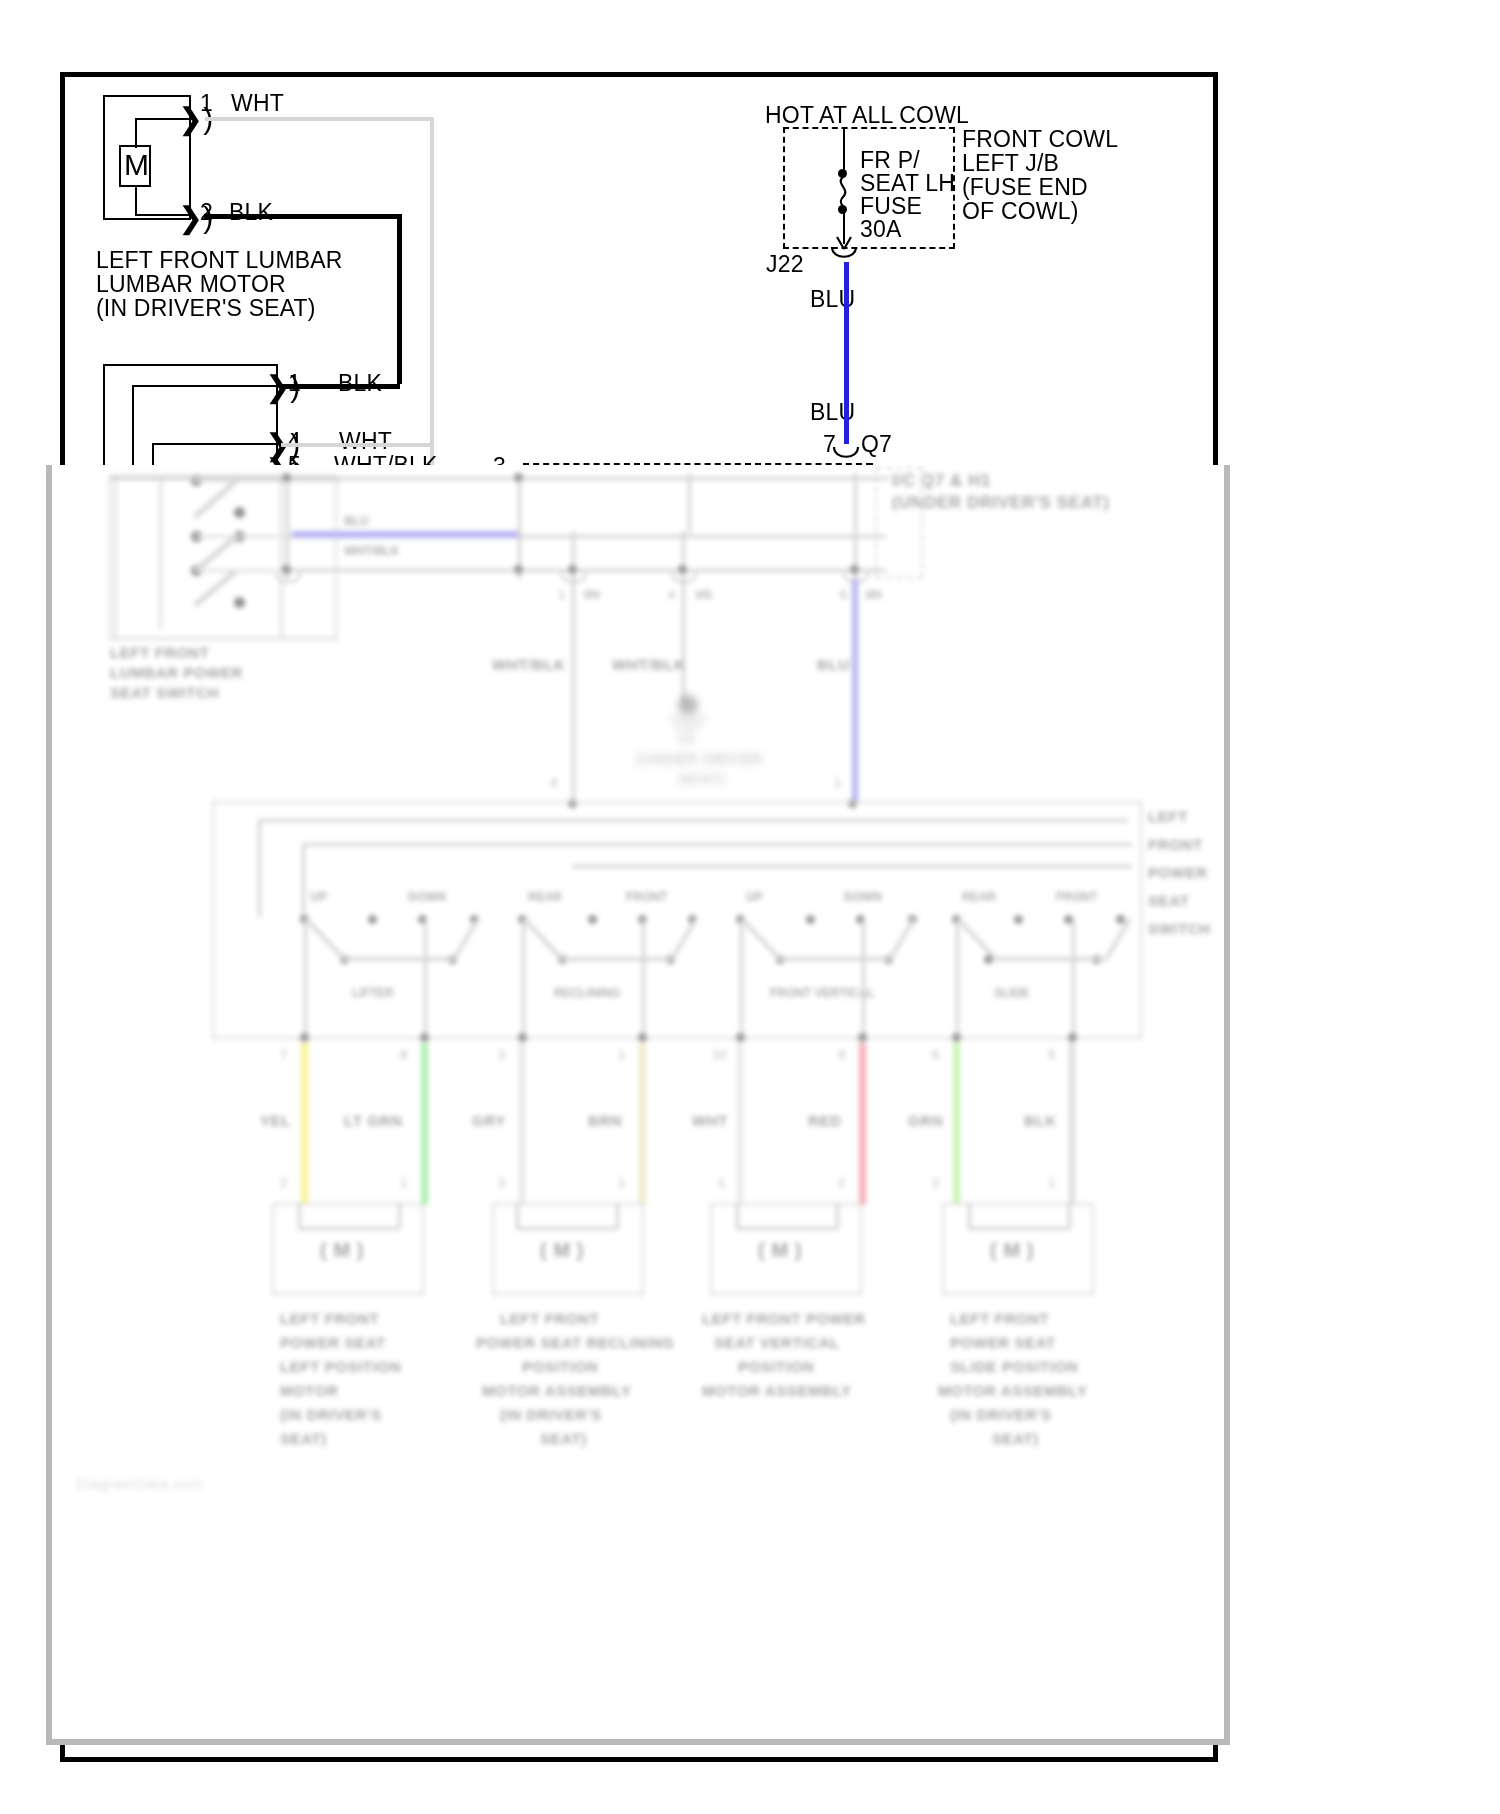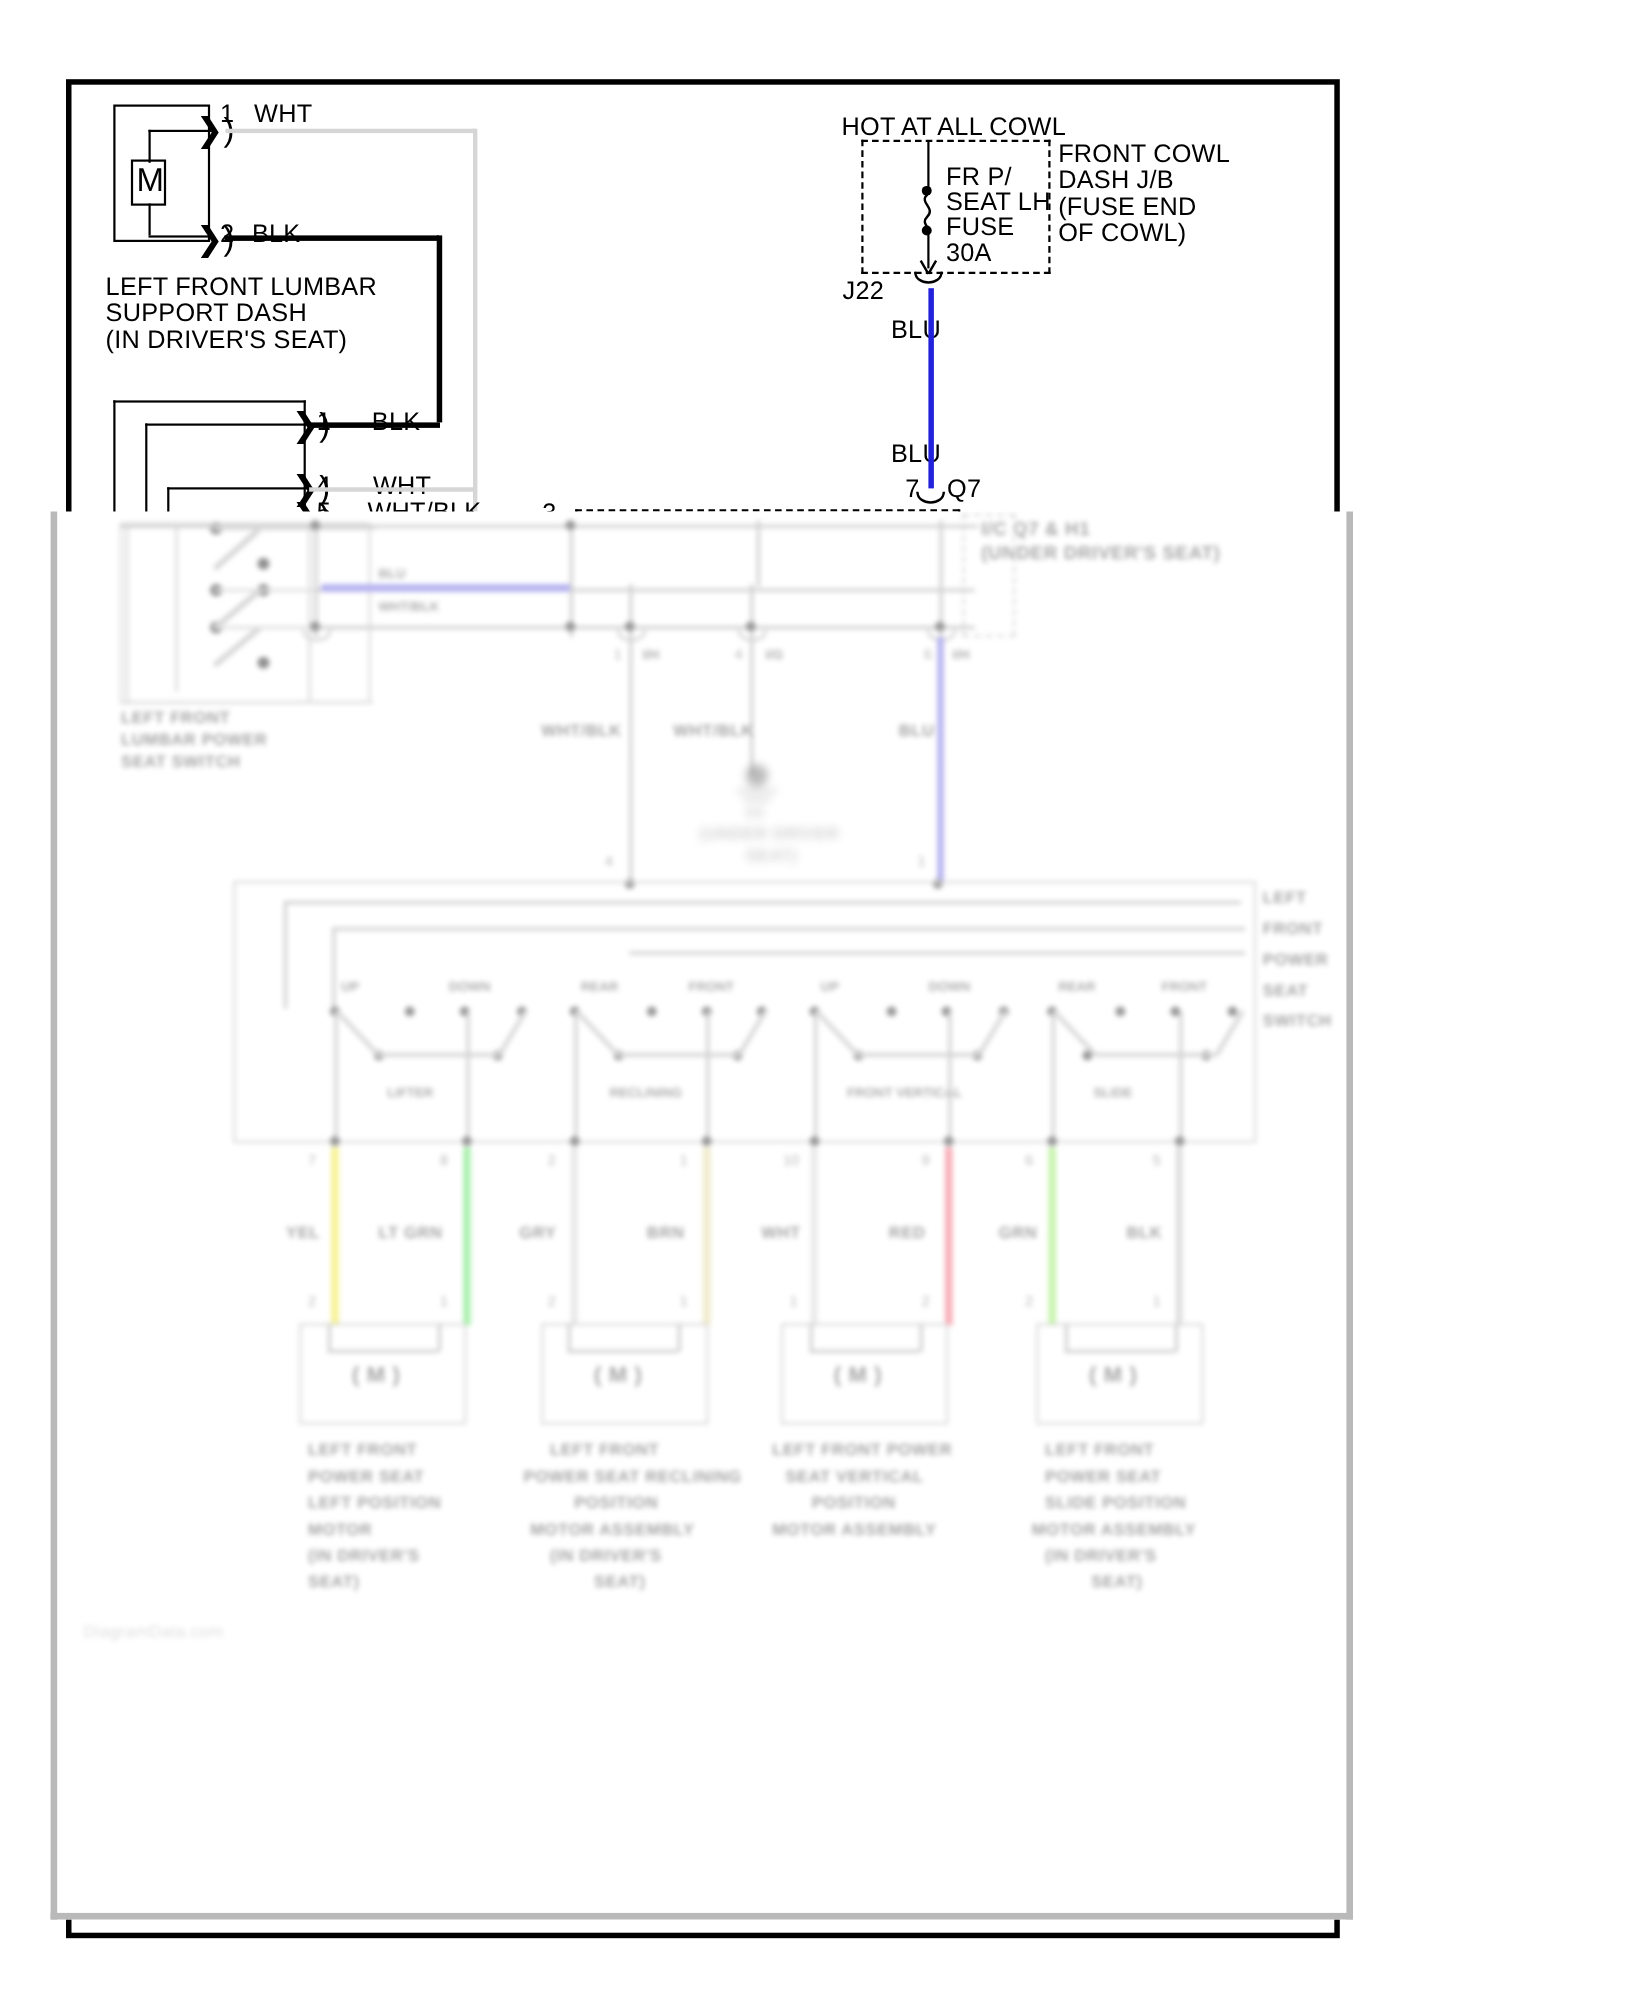--- a/index.html
+++ b/index.html
@@ -89,21 +89,21 @@
   <div class="wht-wirev" style="left:430px;top:117px;height:348px;"></div>
 
   <div class="conn" style="left:178px;top:203px;">❯)</div>
   <div class="txt" style="left:200px;top:197px;">2</div>
   <div class="txt" style="left:229px;top:197px;">BLK</div>
 
   <div class="hl thick" style="left:204px;top:214px;width:195px;"></div>
   <div class="vl thickv" style="left:397px;top:214px;height:170px;"></div>
 
   <div class="txt" style="left:96px;top:245px;">LEFT FRONT LUMBAR</div>
-  <div class="txt" style="left:96px;top:269px;">SUPPORT DASH</div>
+  <div class="txt" style="left:96px;top:269px;">LUMBAR MOTOR</div>
   <div class="txt" style="left:96px;top:293px;">(IN DRIVER'S SEAT)</div>
 
   <div class="box" style="left:103px;top:364px;width:175px;height:180px;border-bottom:none;"></div>
 
   <div class="conn" style="left:265px;top:372px;">❯)</div>
   <div class="hl" style="left:132px;top:385px;width:148px;"></div>
   <div class="vl" style="left:132px;top:385px;height:110px;"></div>
   <div class="txt" style="left:288px;top:368px;">1</div>
   <div class="txt" style="left:338px;top:368px;">BLK</div>
   <div class="hl thick" style="left:281px;top:384px;width:119px;"></div>
@@ -138,21 +138,21 @@
   <svg style="position:absolute;left:830px;top:246px;" width="28" height="18" viewBox="0 0 28 18">
     <path d="M2 1 C2 14, 26 14, 26 1" fill="none" stroke="#000" stroke-width="2.2"></path>
   </svg>
 
   <div class="txt" style="left:860px;top:145px;">FR P/</div>
   <div class="txt" style="left:860px;top:168px;">SEAT LH</div>
   <div class="txt" style="left:860px;top:191px;">FUSE</div>
   <div class="txt" style="left:860px;top:214px;">30A</div>
 
   <div class="txt" style="left:962px;top:124px;">FRONT COWL</div>
-  <div class="txt" style="left:962px;top:148px;">DASH J/B</div>
+  <div class="txt" style="left:962px;top:148px;">LEFT J/B</div>
   <div class="txt" style="left:962px;top:172px;">(FUSE END</div>
   <div class="txt" style="left:962px;top:196px;">OF COWL)</div>
 
   <div class="txt" style="left:766px;top:249px;">J22</div>
   <div class="txt" style="left:810px;top:284px;">BLU</div>
   <div class="txt" style="left:810px;top:397px;">BLU</div>
 
   <div class="cw blu" style="left:844px;top:262px;height:182px;"></div>
 
   <div class="txt" style="left:823px;top:429px;">7</div>

